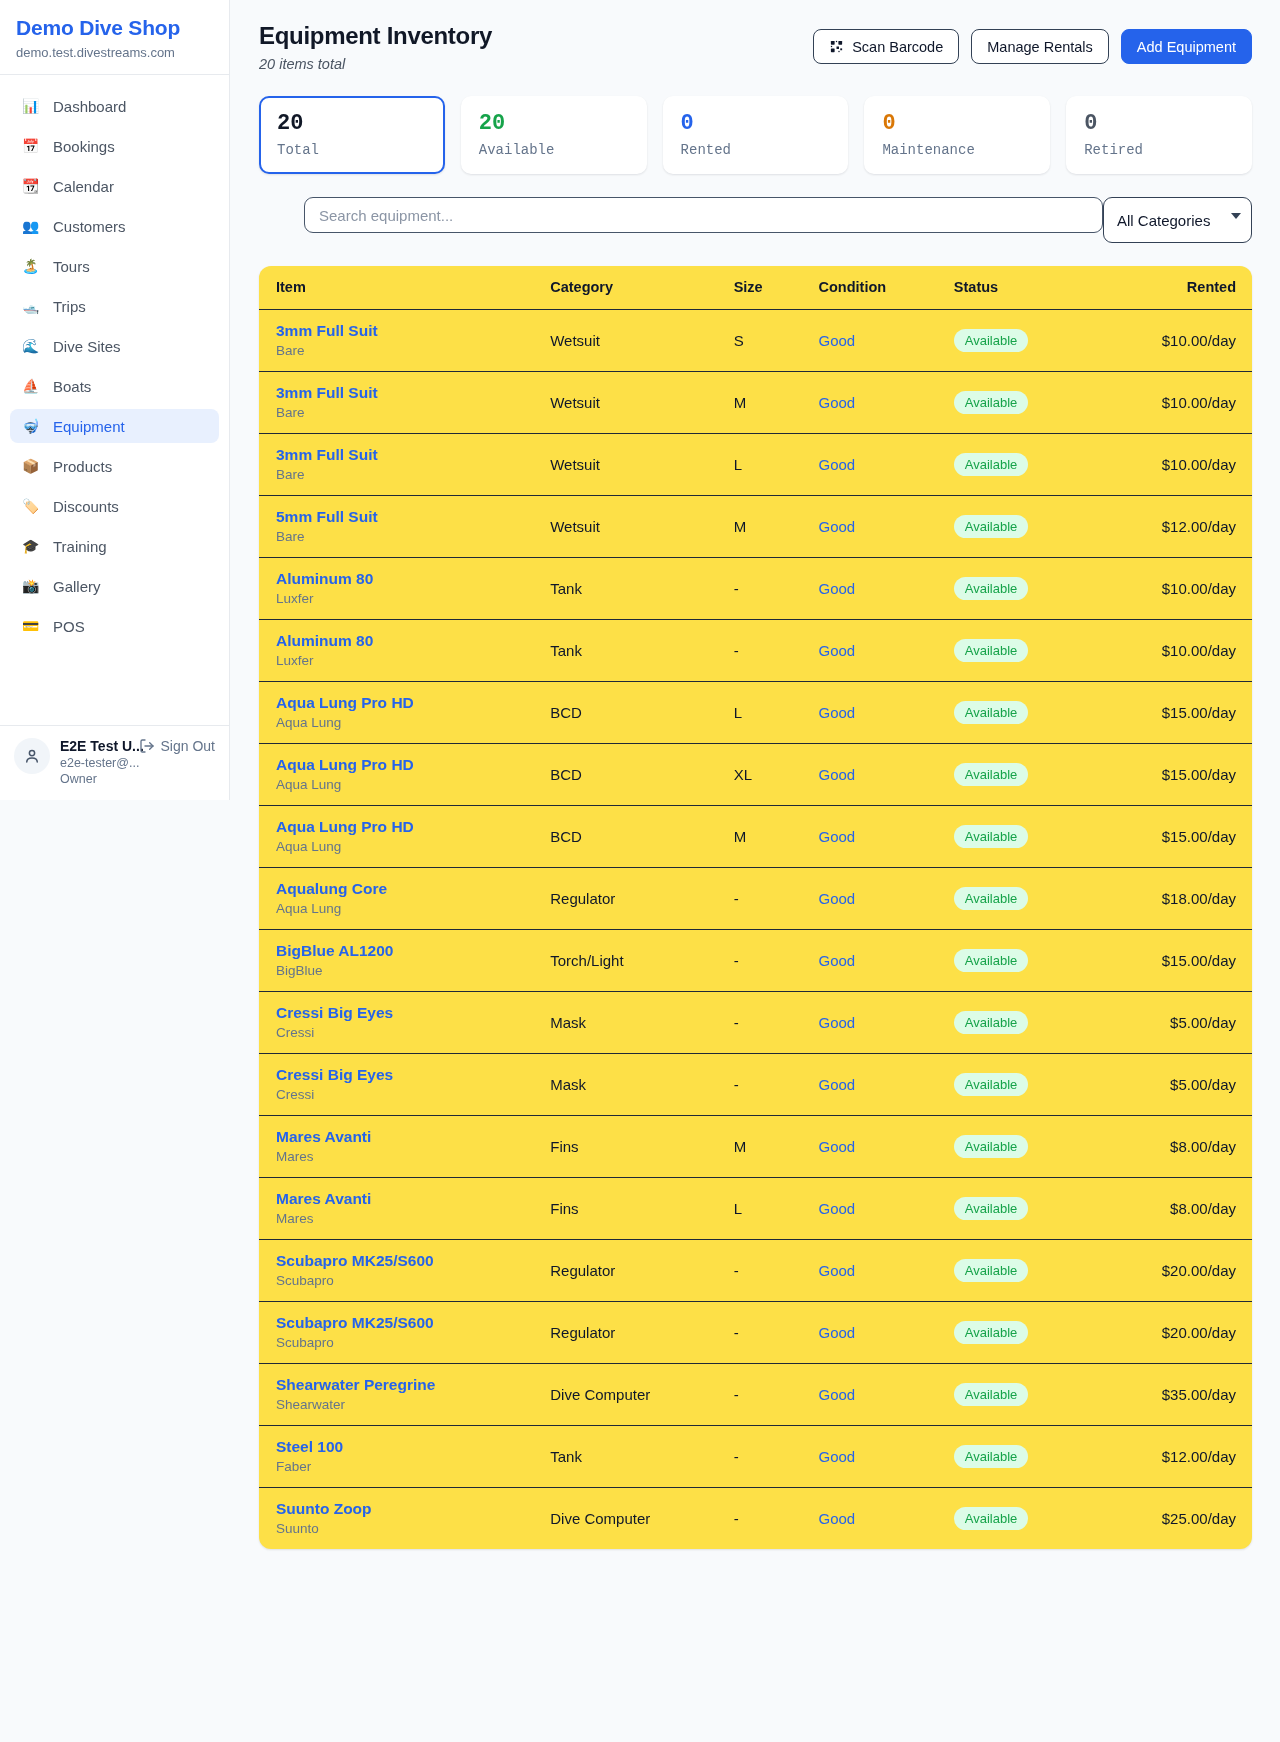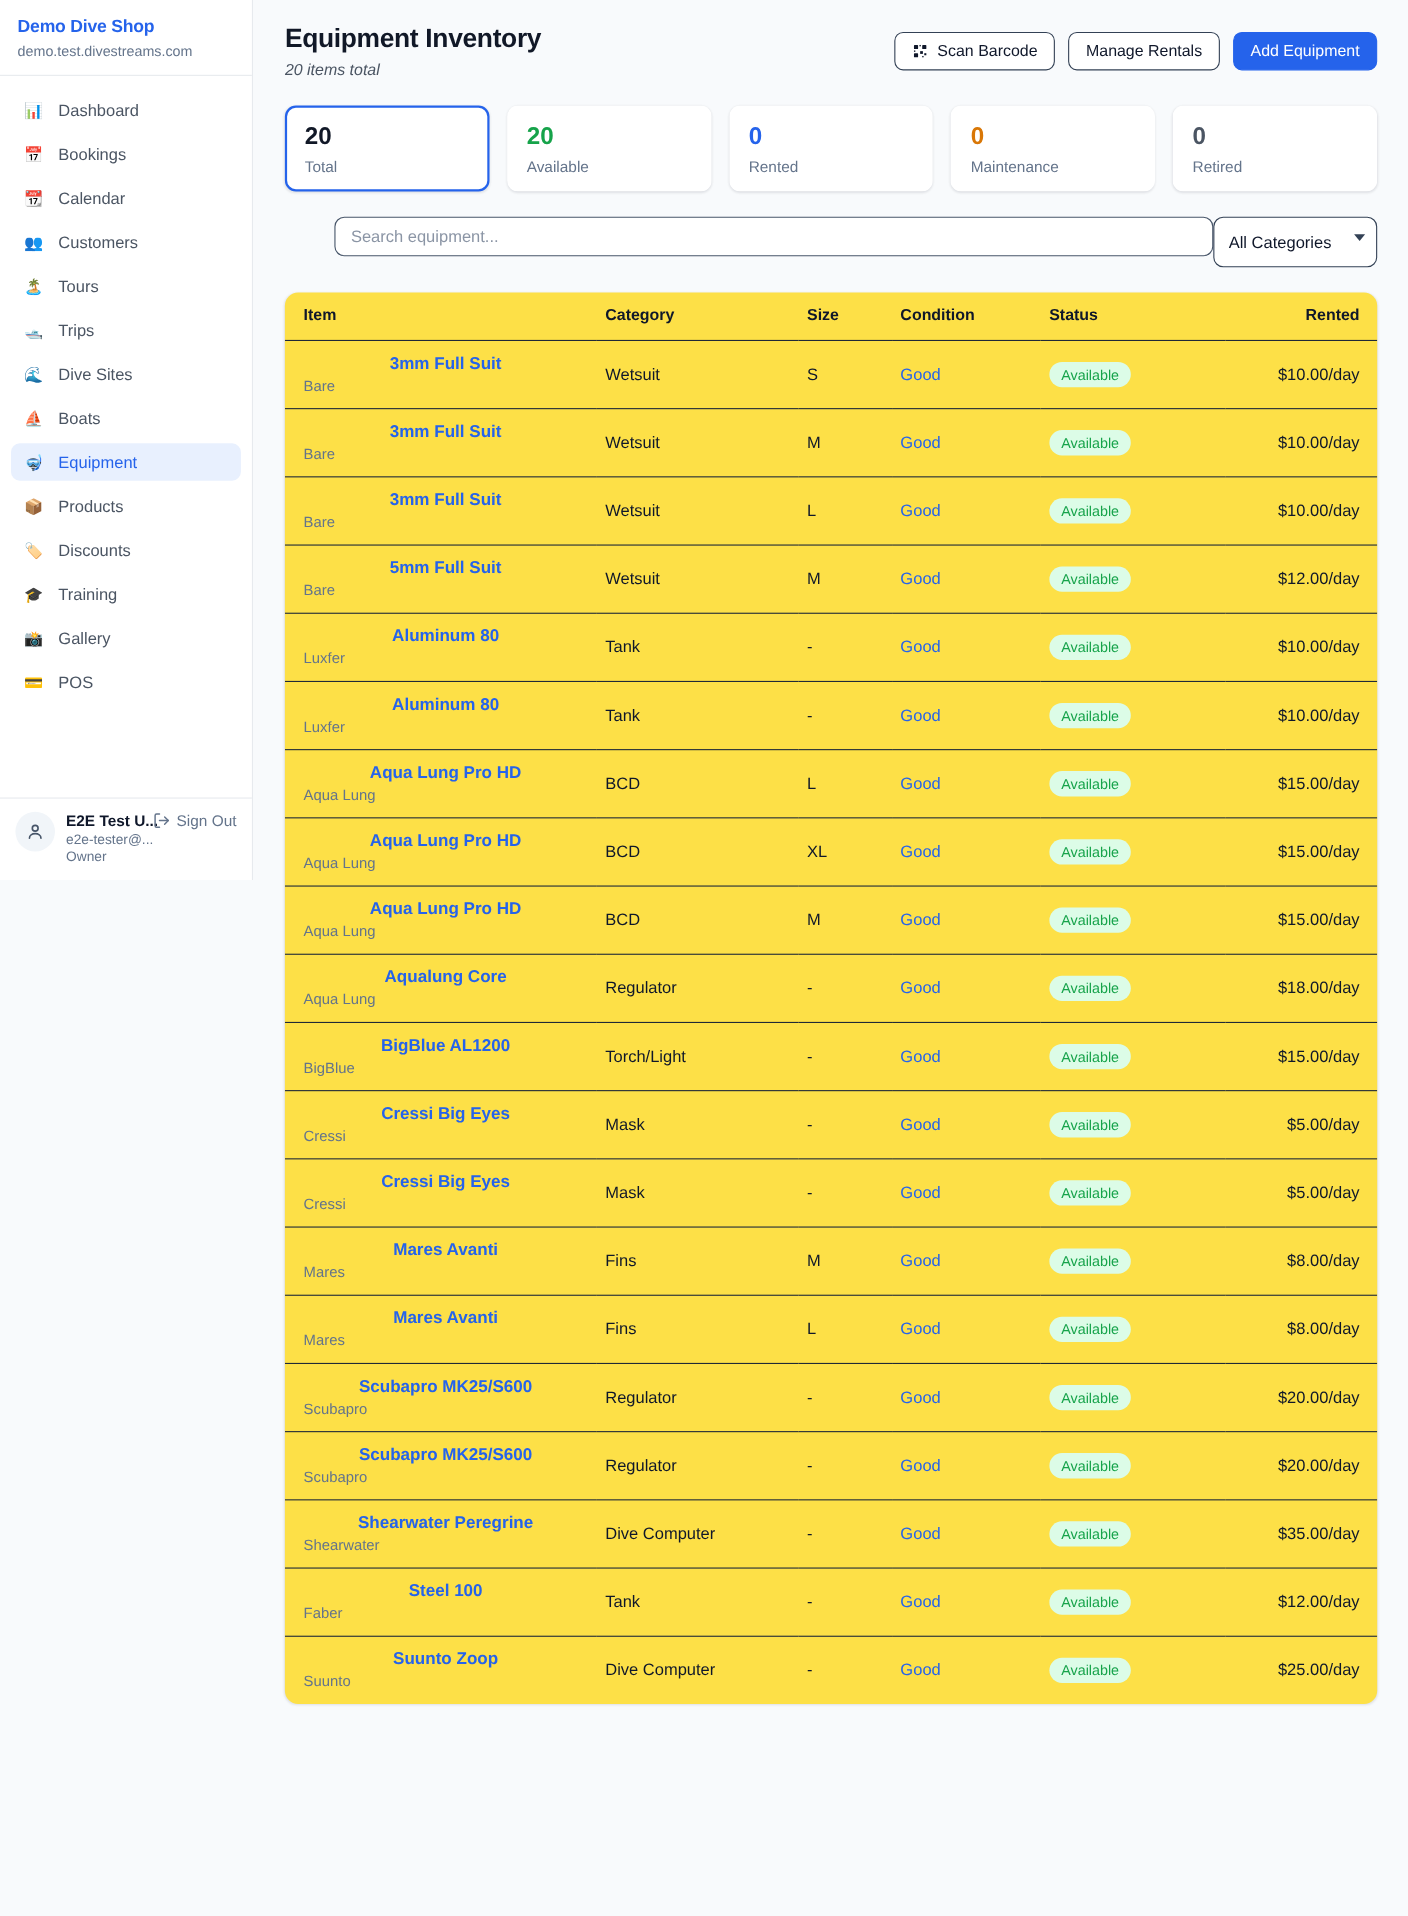--- a/index.html
+++ b/index.html
@@ -3,21 +3,21 @@
 <meta charset="utf-8">
 <style>
   * { margin:0; padding:0; box-sizing:border-box; }
   html,body { width:1280px; min-height:1742px; background:#f8fafc;
     font-family:"Liberation Sans","DejaVu Sans",sans-serif; color:#0f172a; }
 
   
   .sidebar { position:absolute; left:0; top:0; width:230px; height:800px;
     background:#fff; border-right:1px solid #e7eaee; display:flex; flex-direction:column; }
   .brand-block { padding:16px 16px 14px 16px; border-bottom:1px solid #e7eaee; }
-  .brand { font-size:16px; font-weight:bold; color:#2563eb; letter-spacing:-0.2px; }
+  .brand { font-size:21px; font-weight:bold; color:#2563eb; letter-spacing:-0.2px; }
   .domain { font-size:13px; color:#64748b; margin-top:5px; }
   .nav { padding:14px 10px 0 10px; }
   .nav-item { display:flex; align-items:center; gap:13px; height:34px; margin-bottom:6px;
     padding:0 12px; border-radius:8px; font-size:15px; color:#4b5563; cursor:pointer; }
   .nav-item .nav-icon { width:18px; font-size:14px; text-align:center; }
   .nav-item.active { background:#e8f0fe; color:#2563eb; }
   .sidebar-footer { margin-top:auto; border-top:1px solid #e7eaee; padding:12px 14px 14px 14px;
     display:flex; align-items:flex-start; gap:10px; }
   .avatar { width:36px; height:36px; border-radius:50%; background:#f1f5f9; flex:0 0 36px;
     display:flex; align-items:center; justify-content:center; }
@@ -30,21 +30,21 @@
   .main { margin-left:230px; padding:22px 28px 60px 29px; width:1050px; }
   .page-header { display:flex; justify-content:space-between; align-items:flex-start; margin-bottom:24px; }
   .page-title { font-size:24px; font-weight:bold; letter-spacing:-0.3px; color:#111827; }
   .page-subtitle { font-size:14.5px; color:#4b5563; margin-top:6px;font-style:italic; }
   .header-actions { display:flex; gap:12px; margin-top:7px; }
   .btn { display:flex; align-items:center; gap:8px; height:35px; padding:0 15px; border-radius:8px;
     font-size:14.5px; cursor:pointer; font-family:inherit; }
   .btn-outline { background:#fff; border:1px solid #334155; color:#0f172a; }
   .btn-primary { background:#2563eb; border:1px solid #2563eb; color:#fff; }
 
-  .stat-cards { display:grid; grid-template-columns:repeat(5,1fr); gap:16px; margin-bottom:23px; }
+  .stat-cards { display:grid; grid-template-columns:repeat(5,1fr); gap:16px; margin-bottom:23px;font-family:Liberation Mono, monospace; }
   .stat-card { background:#fff; border-radius:10px; padding:13px 16px; height:78px;
     box-shadow:0 1px 2px rgba(15,23,42,.06), 0 1px 3px rgba(15,23,42,.05); border:2px solid transparent; cursor:pointer; }
   .stat-card.selected { border-color:#2563eb; }
   .stat-value { font-size:22px; font-weight:bold; }
   .stat-label { font-size:14px; color:#64748b; margin-top:6px; }
 
   .filter-row { display:flex; margin-bottom:23px;padding-left:45px; }
   .search-input { flex:1; height:36px; border:1px solid #475569; border-radius:9px; background:#fff;
     padding:0 14px; font-size:15px; font-family:inherit; color:#0f172a; }
   .search-input::placeholder { color:#8b95a5; }
@@ -59,21 +59,21 @@
   table { width:100%; border-collapse:collapse; table-layout:fixed; }
   th { font-size:14.5px; font-weight:bold; color:#0f172a; text-align:left; height:43px;
     border-bottom:1.5px solid #1f2937; padding:0 8px; }
   th.col-0 { padding-left:17px; }
   th.col-5 { text-align:right; padding-right:16px; }
   td { height:62px; vertical-align:middle; font-size:15px; color:#0f172a;
     border-bottom:1px solid #1f2937; padding:0 8px; }
   tr:last-child td { border-bottom:none; }
   td.col-0 { padding-left:17px; }
   td.col-5 { text-align:right; padding-right:16px; }
-  .item-name { color:#2563eb; font-weight:bold; font-size:15.5px; cursor:pointer;text-align:center; }
+  .item-name { color:#2563eb; font-weight:bold; font-size:15.5px; cursor:pointer; }
   .item-brand { color:#64748b; font-size:13.5px; margin-top:3px; }
   .condition-link { color:#2563eb; cursor:pointer; }
   .status-badge { display:inline-block; background:#dcfce7; color:#16a34a; font-size:13px;
     padding:4px 11px; border-radius:999px; }
   .col-0{width:247px}.col-1{width:160px}.col-2{width:74px}.col-3{width:118px}.col-4{width:147px}.col-5{width:120px}
 </style>
 </head>
 <body>
 
 <div class="sidebar">

